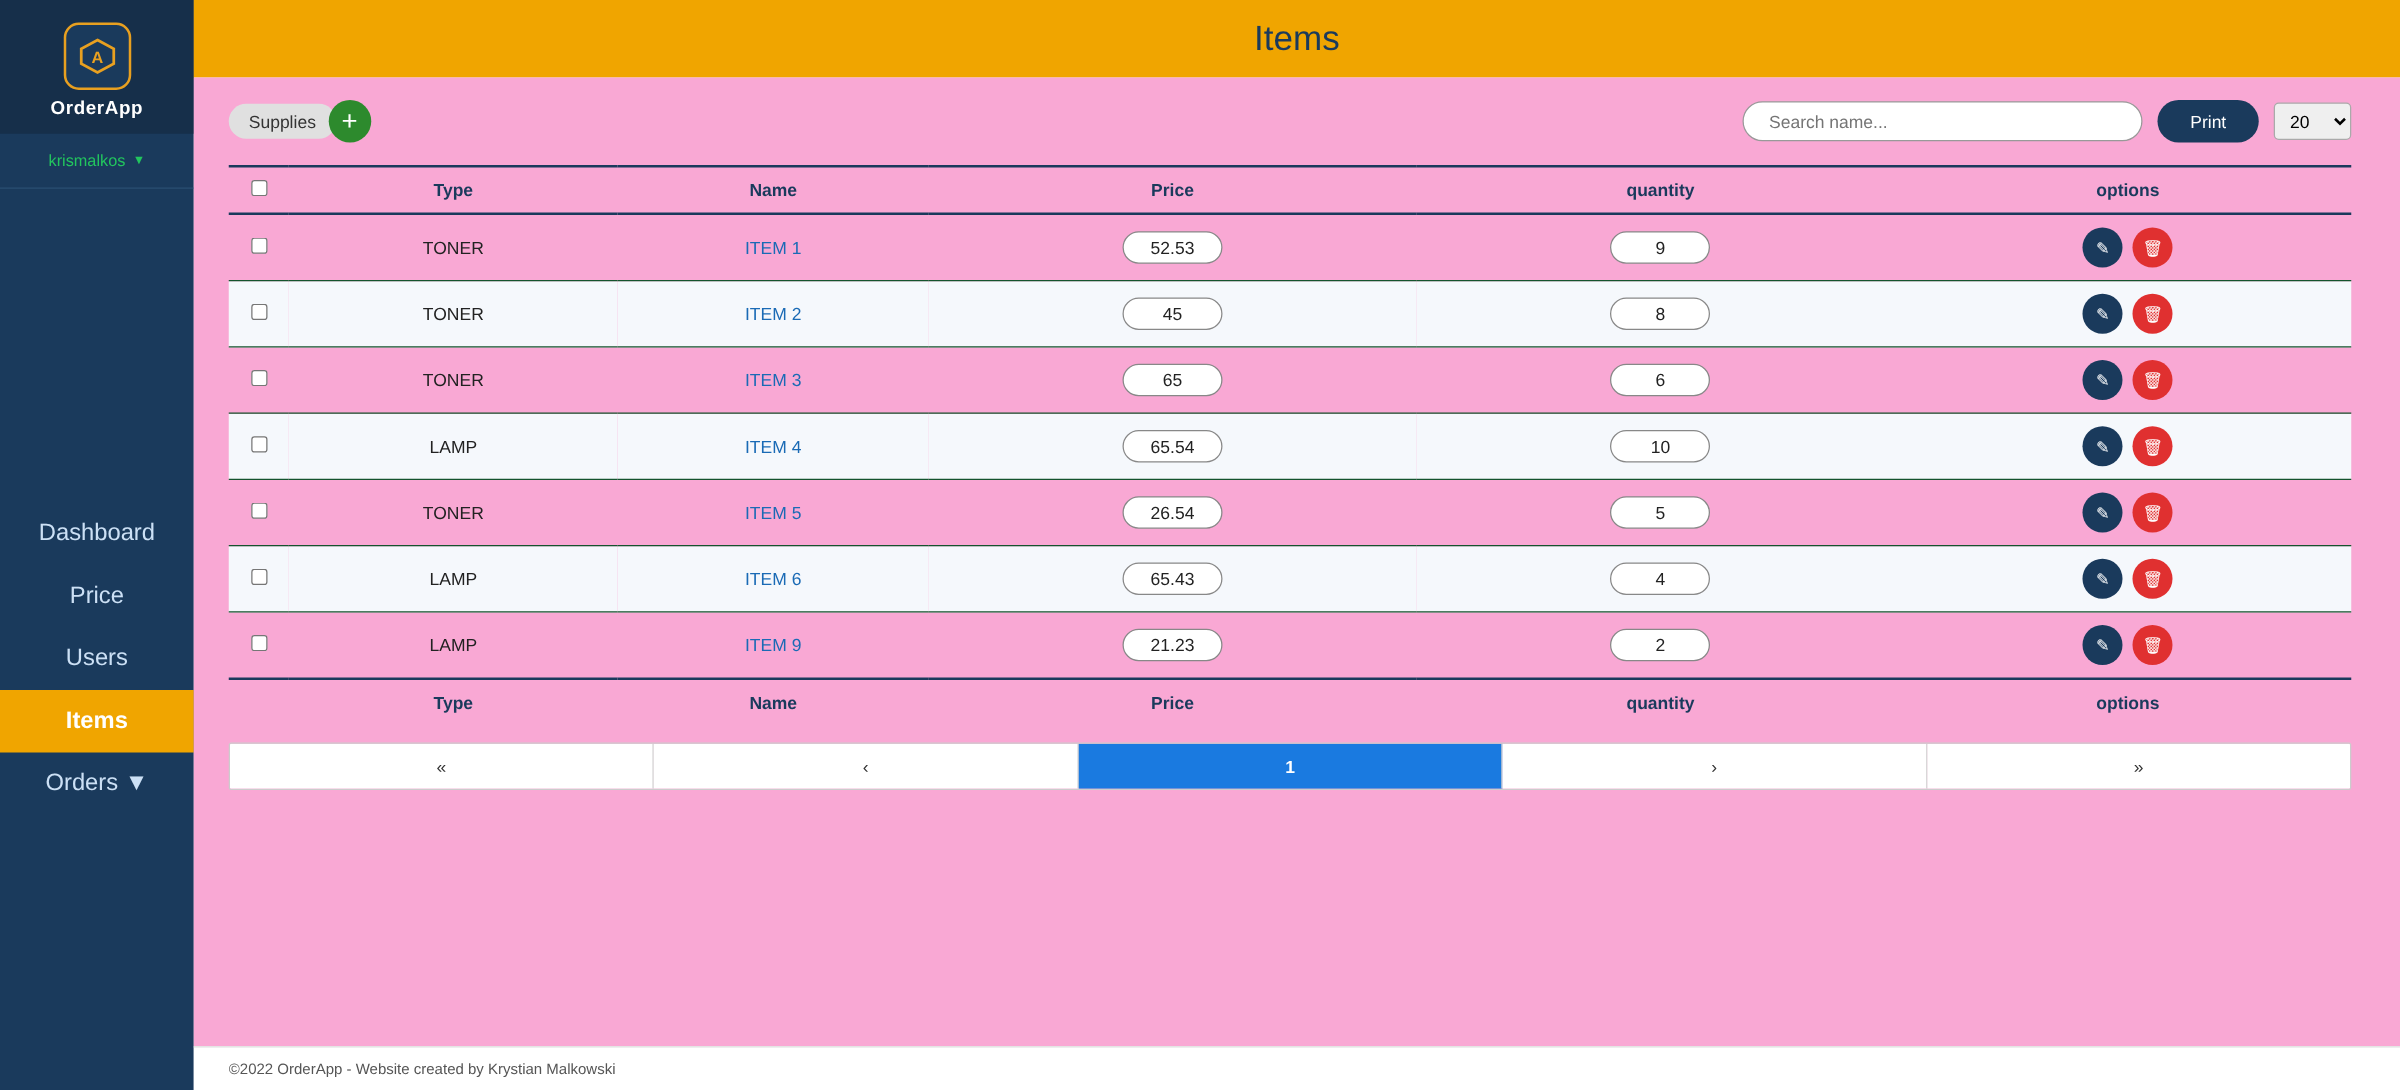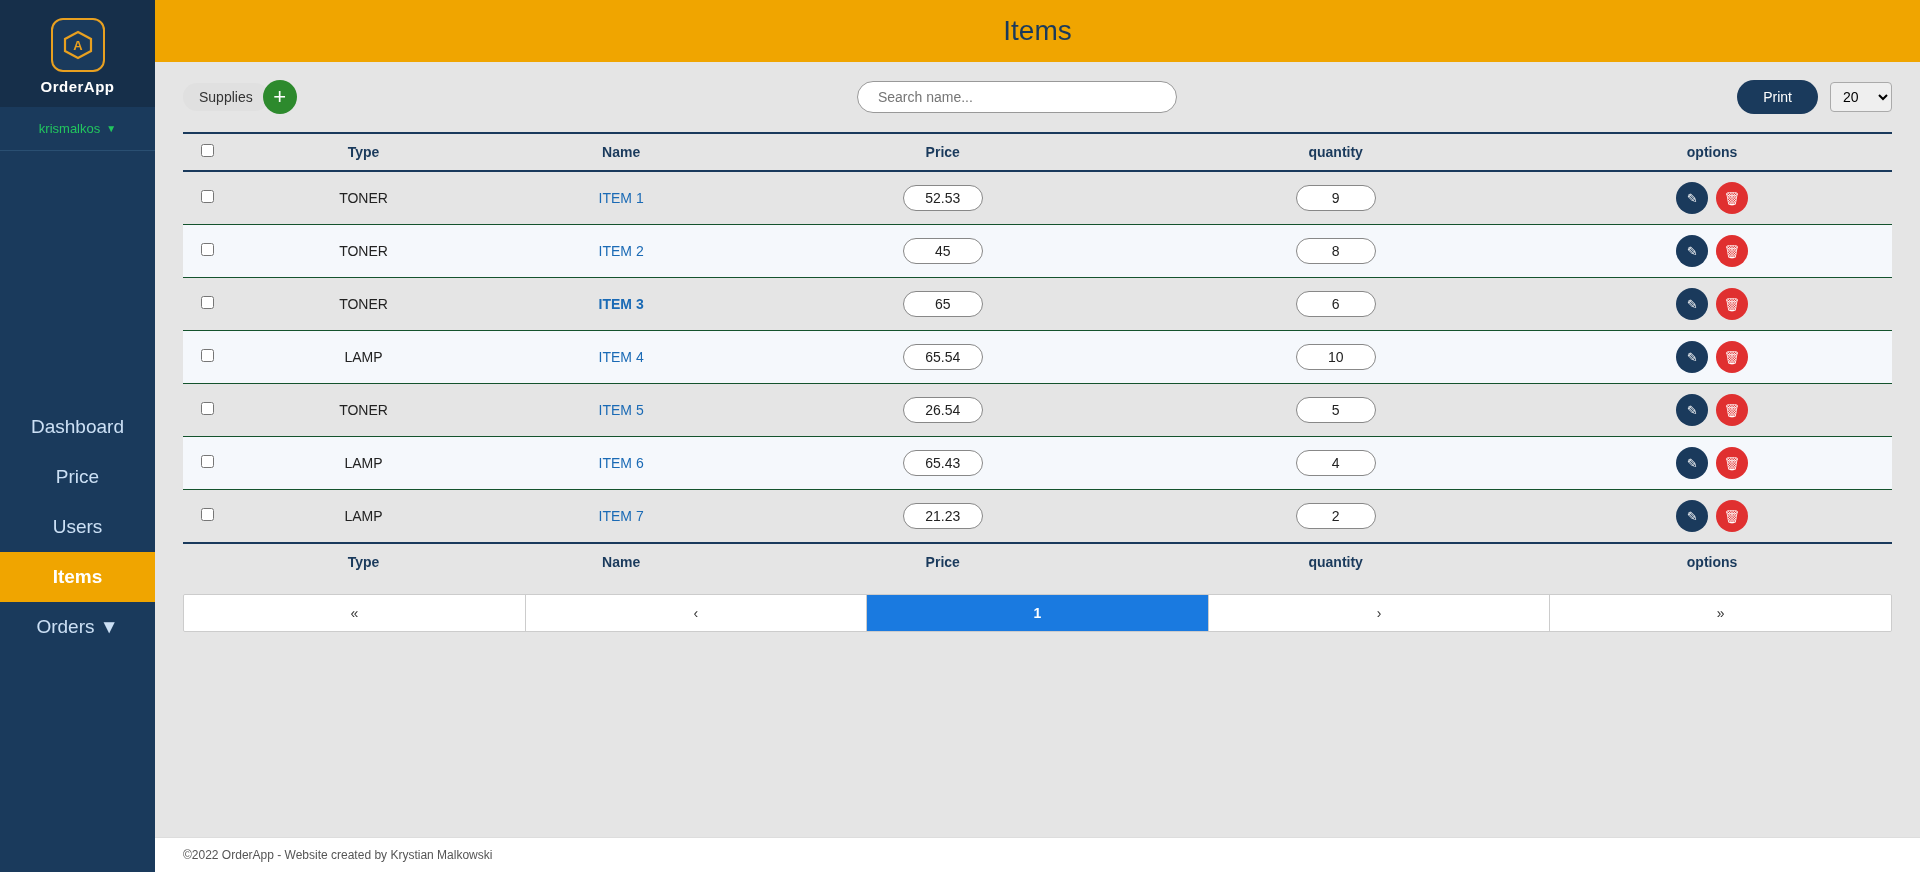--- a/index.html
+++ b/index.html
@@ -85,23 +85,23 @@
       justify-content: center;
     }
     #page-title {
       font-size: 28px;
       color: #1a3a5c;
       font-weight: 500;
     }
 
     #content-area {
       flex: 1;
-      padding: 18px 28px 12px 28px;
+      padding: 18px 39px 12px 28px;
       overflow-y: auto;
-      background: #e5e5e5;
+      background: #f9a8d4;
     }
 
     
     #controls-row {
       display: flex;
       align-items: center;
       margin-bottom: 18px;
       gap: 12px;
     }
     #supplies-area {
@@ -131,21 +131,21 @@
       cursor: pointer;
       margin-left: -6px;
       z-index: 1;
       border: none;
       font-weight: 300;
       line-height: 1;
     }
     #search-container {
       flex: 1;
       display: flex;
-      justify-content: center;
+      justify-content: flex-end;
     }
     #search-input {
       border: 1.5px solid #999;
       border-radius: 24px;
       padding: 7px 20px;
       width: 320px;
       font-size: 14px;
       outline: none;
       color: #555;
     }
@@ -378,21 +378,21 @@
       <td>
         <button class="edit-btn">✎</button>
         <button class="delete-btn">🗑</button>
       </td>
     </tr>
           <tr>
       <td>
         <input type="checkbox" style="">
       </td>
       <td>TONER</td>
-      <td style="color:#1a6ab5;font-weight:700">ITEM 3</td>
+      <td style="color:#1a6ab5;font-weight:400">ITEM 3</td>
       <td>
         <span class="price-pill">65</span>
       </td>
       <td>
         <span class="qty-pill">6</span>
       </td>
       <td>
         <button class="edit-btn">✎</button>
         <button class="delete-btn">🗑</button>
       </td>
@@ -446,21 +446,21 @@
       <td>
         <button class="edit-btn">✎</button>
         <button class="delete-btn">🗑</button>
       </td>
     </tr>
           <tr>
       <td>
         <input type="checkbox" style="">
       </td>
       <td>LAMP</td>
-      <td style="color:#1a6ab5;font-weight:500">ITEM 7</td>
+      <td style="color:#1a6ab5;font-weight:500">ITEM 9</td>
       <td>
         <span class="price-pill">21.23</span>
       </td>
       <td>
         <span class="qty-pill">2</span>
       </td>
       <td>
         <button class="edit-btn">✎</button>
         <button class="delete-btn">🗑</button>
       </td>

